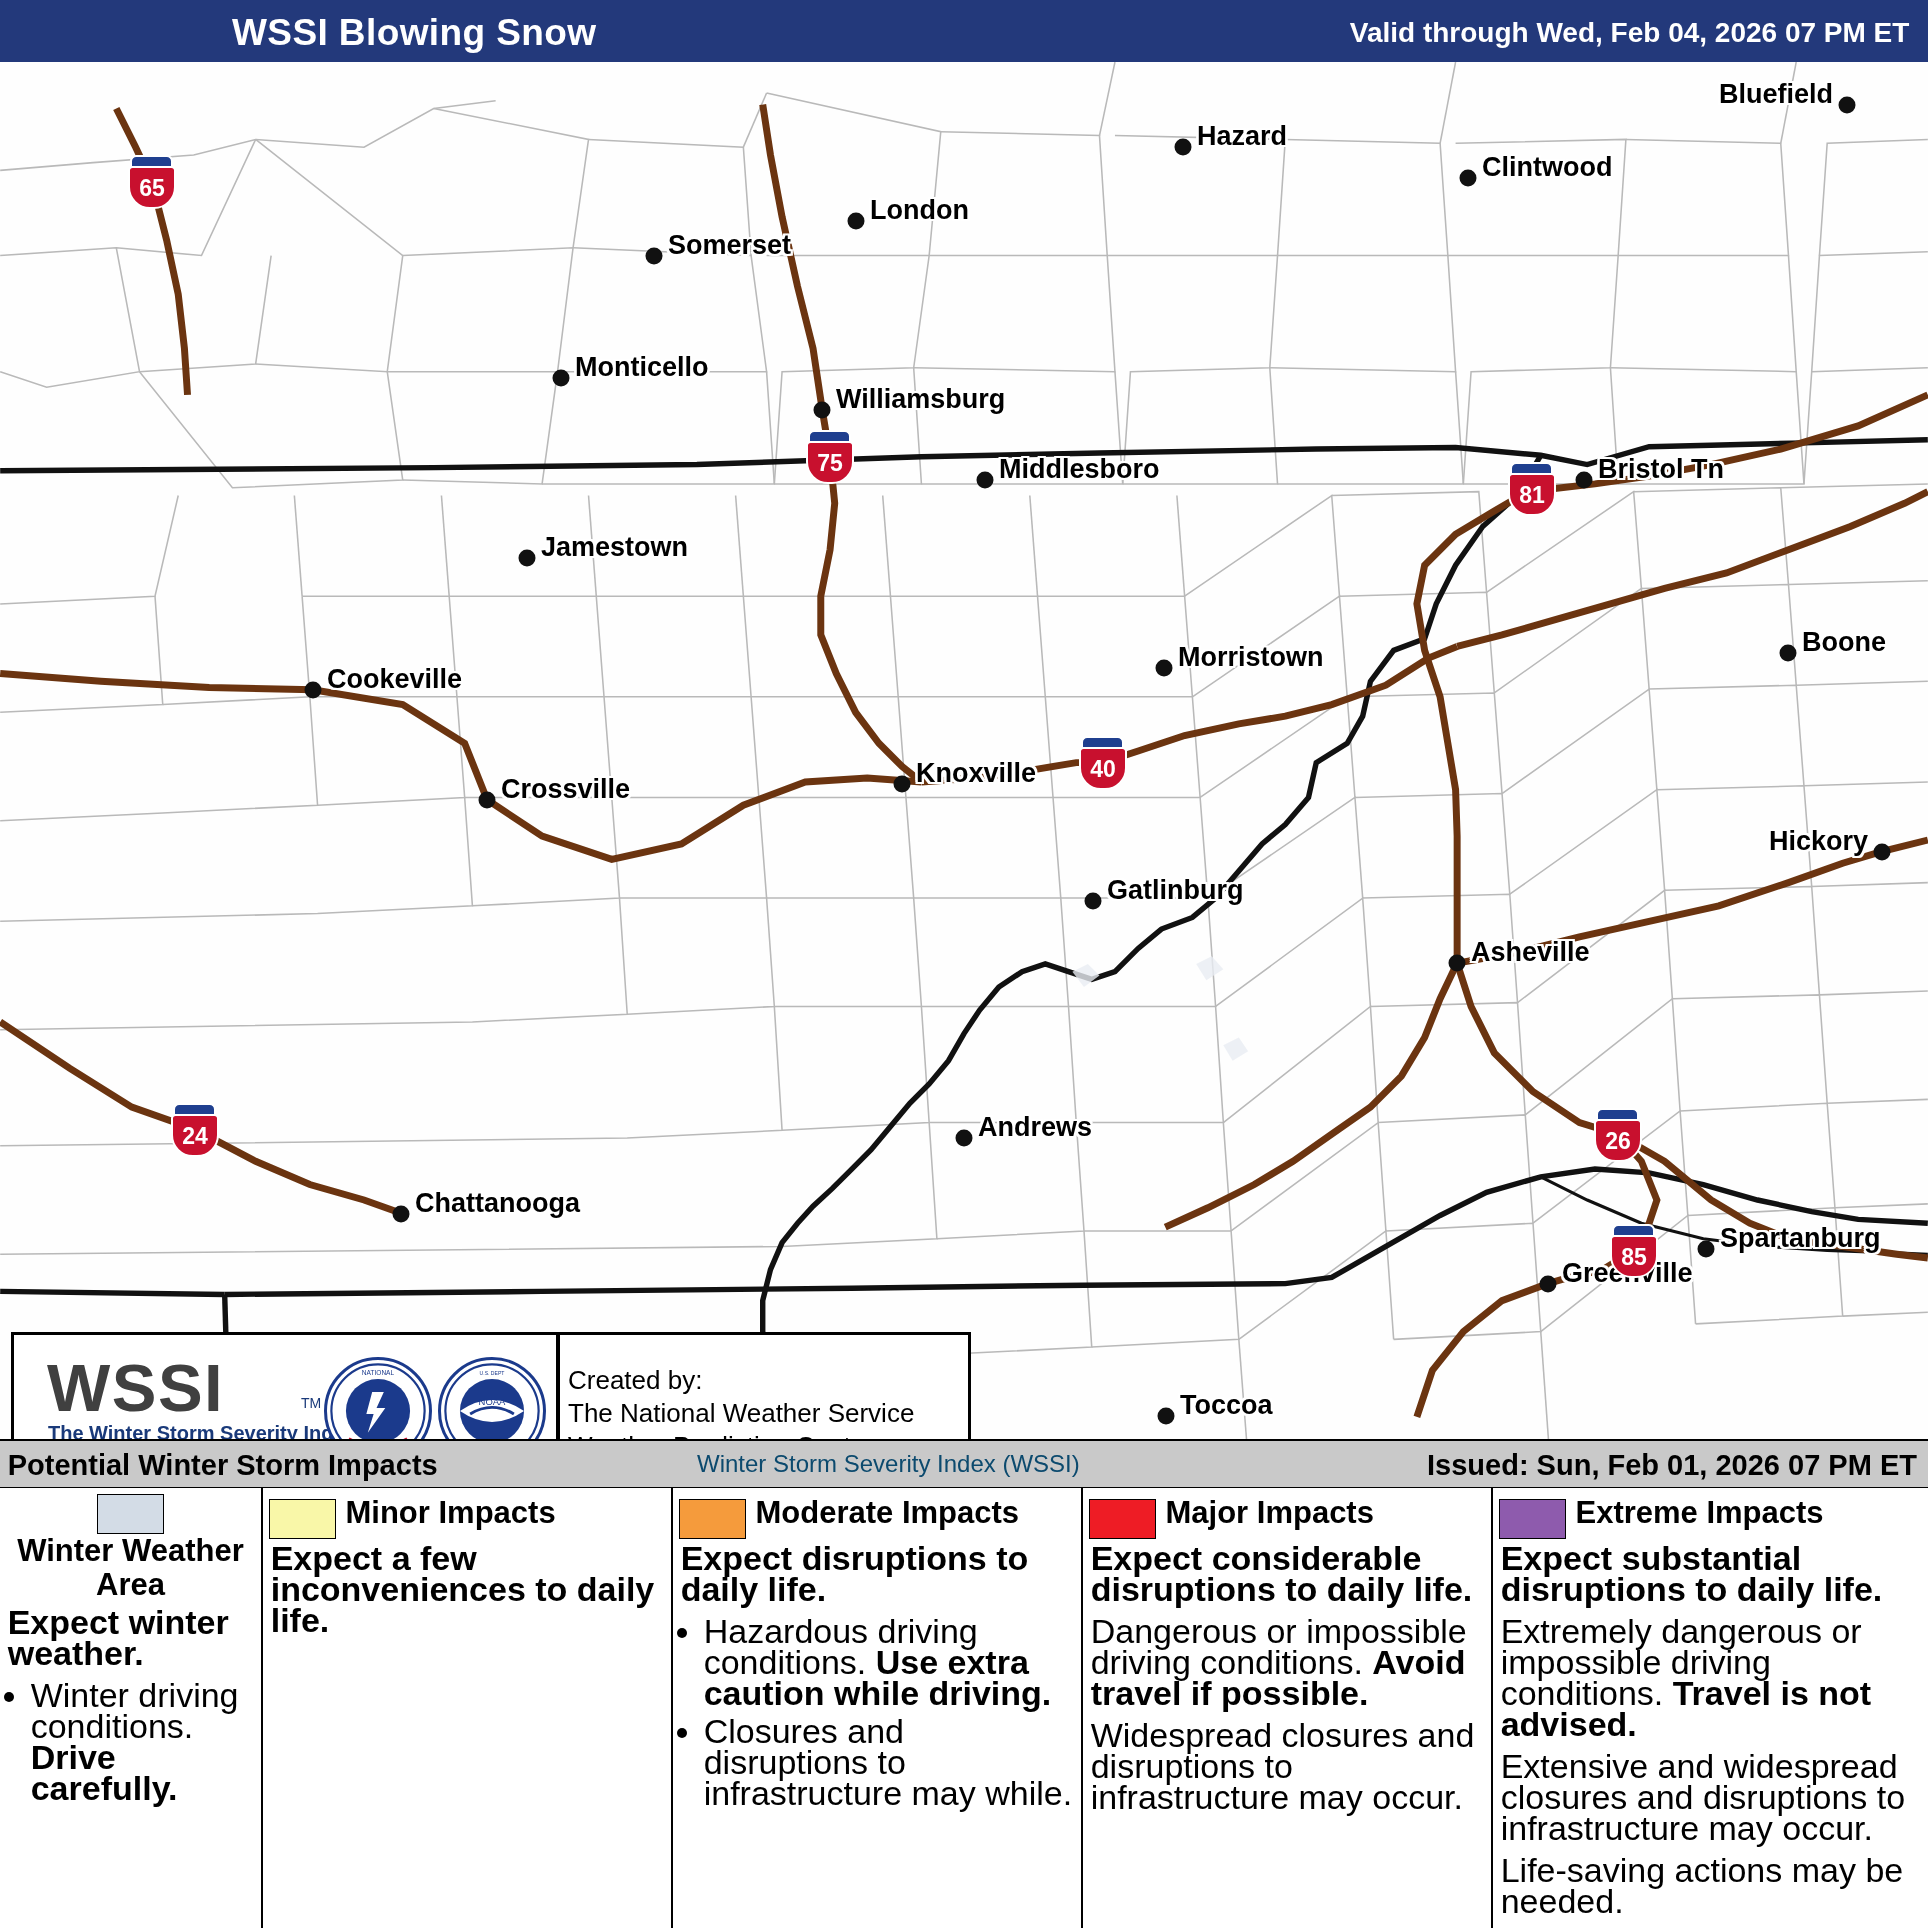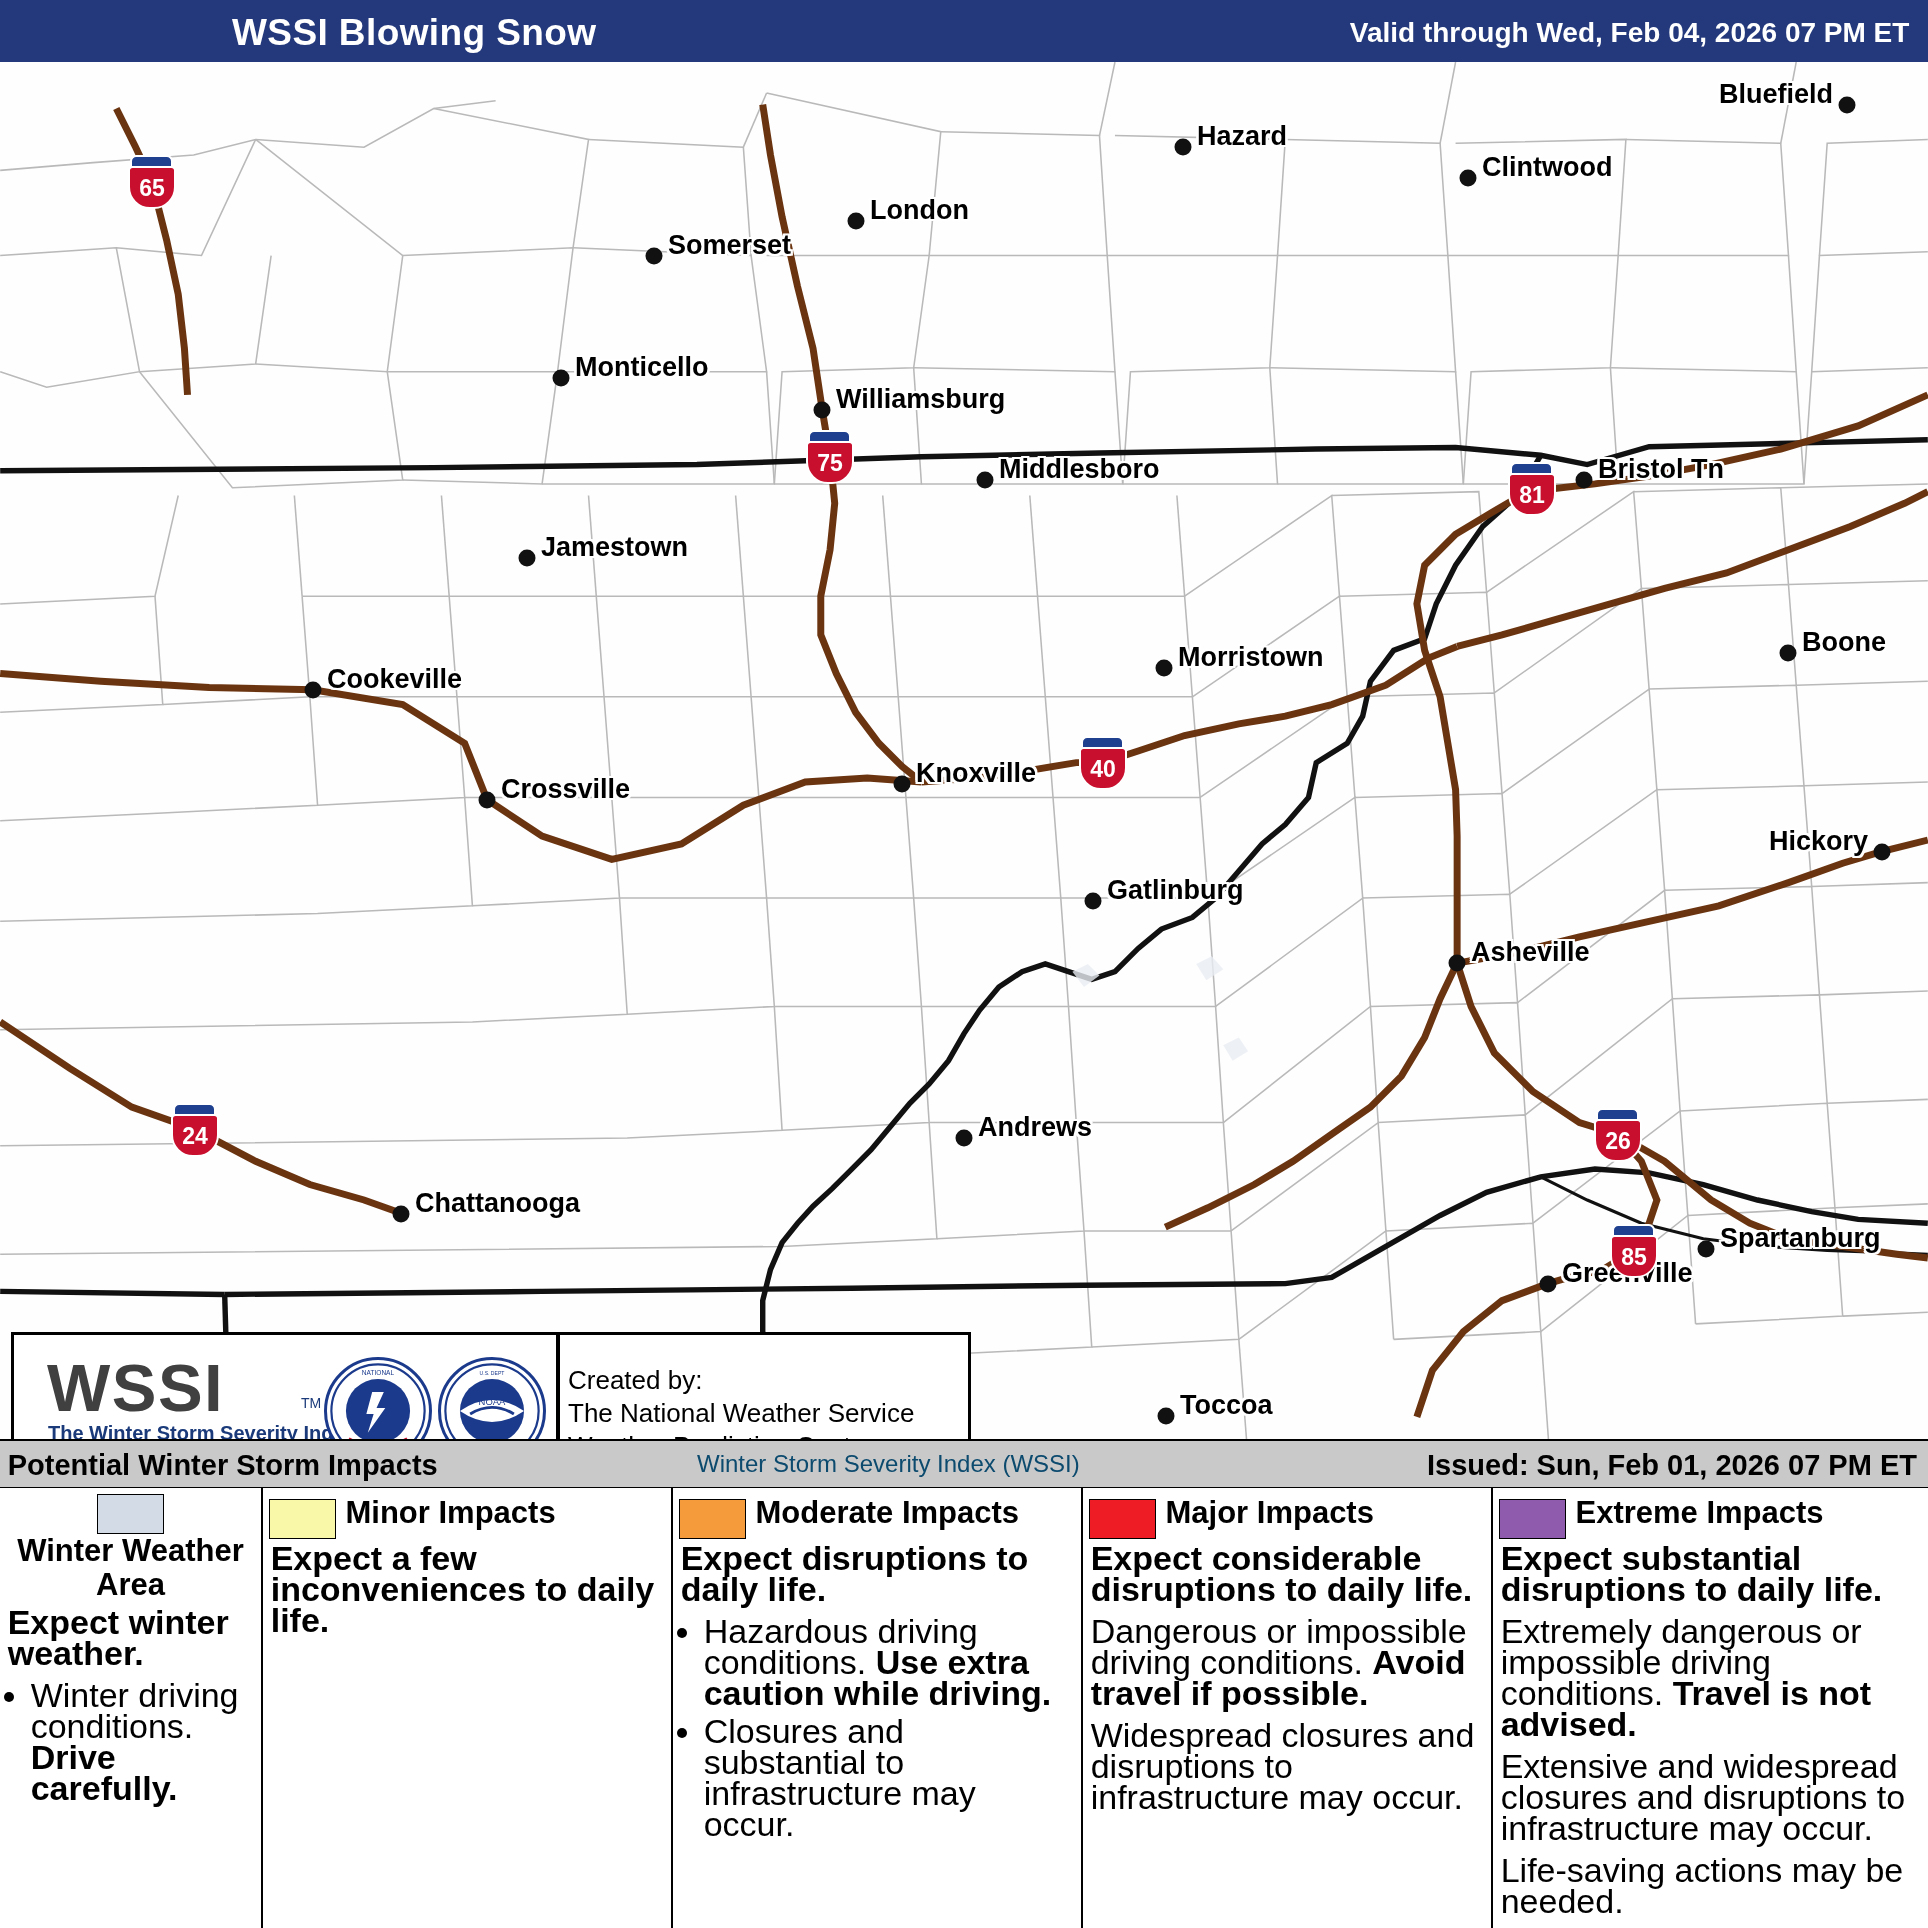--- a/index.html
+++ b/index.html
@@ -679,21 +679,21 @@
 
     <div class="legend-col lc-2">
       <div class="lc-head">
         <div class="lc-swatch" style="background:#f59b3c"></div>
         <div class="lc-title">Moderate Impacts</div>
       </div>
       <div class="lc-body">
         <p class="b">Expect disruptions to daily life.</p>
         <ul>
           <li><span>Hazardous driving conditions. </span><span class="b">Use extra caution while driving.</span></li>
-          <li><span>Closures and substantial to infrastructure may occur.</span></li>
+          <li><span>Closures and disruptions to infrastructure may while.</span></li>
         </ul>
       </div>
     </div>
 
     <div class="legend-col lc-3">
       <div class="lc-head">
         <div class="lc-swatch" style="background:#ee1c25"></div>
         <div class="lc-title">Major Impacts</div>
       </div>
       <div class="lc-body">

